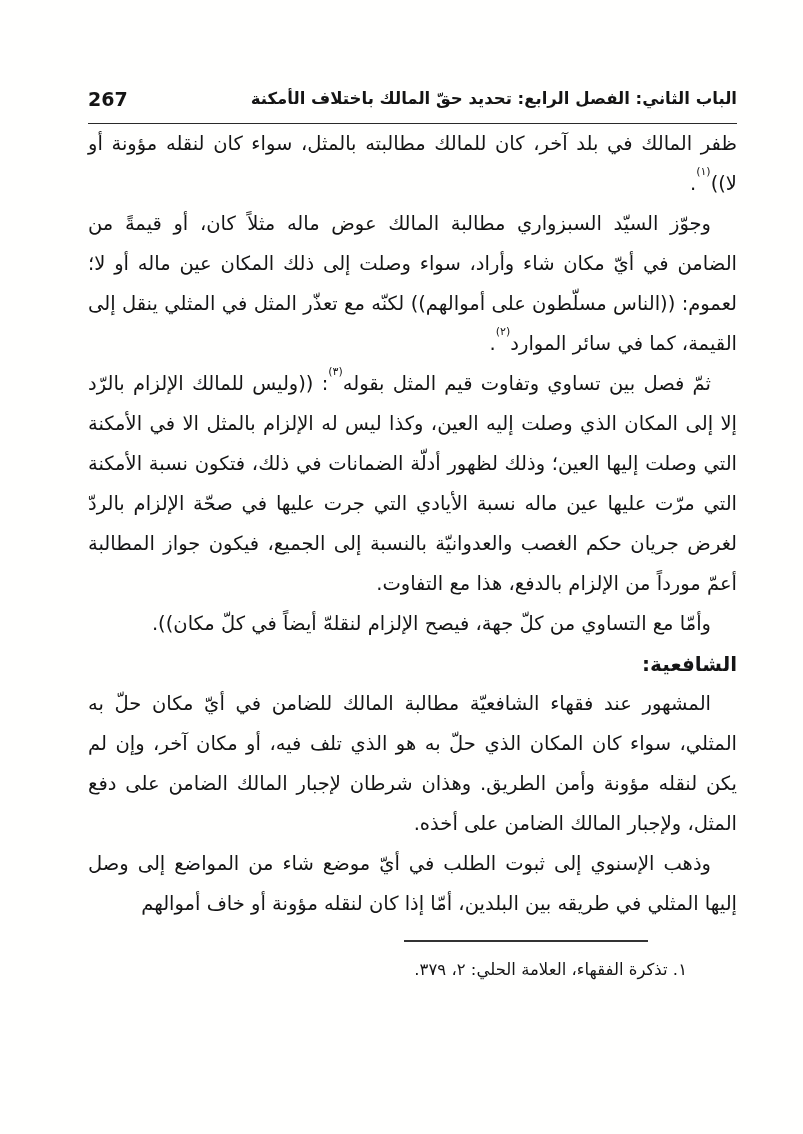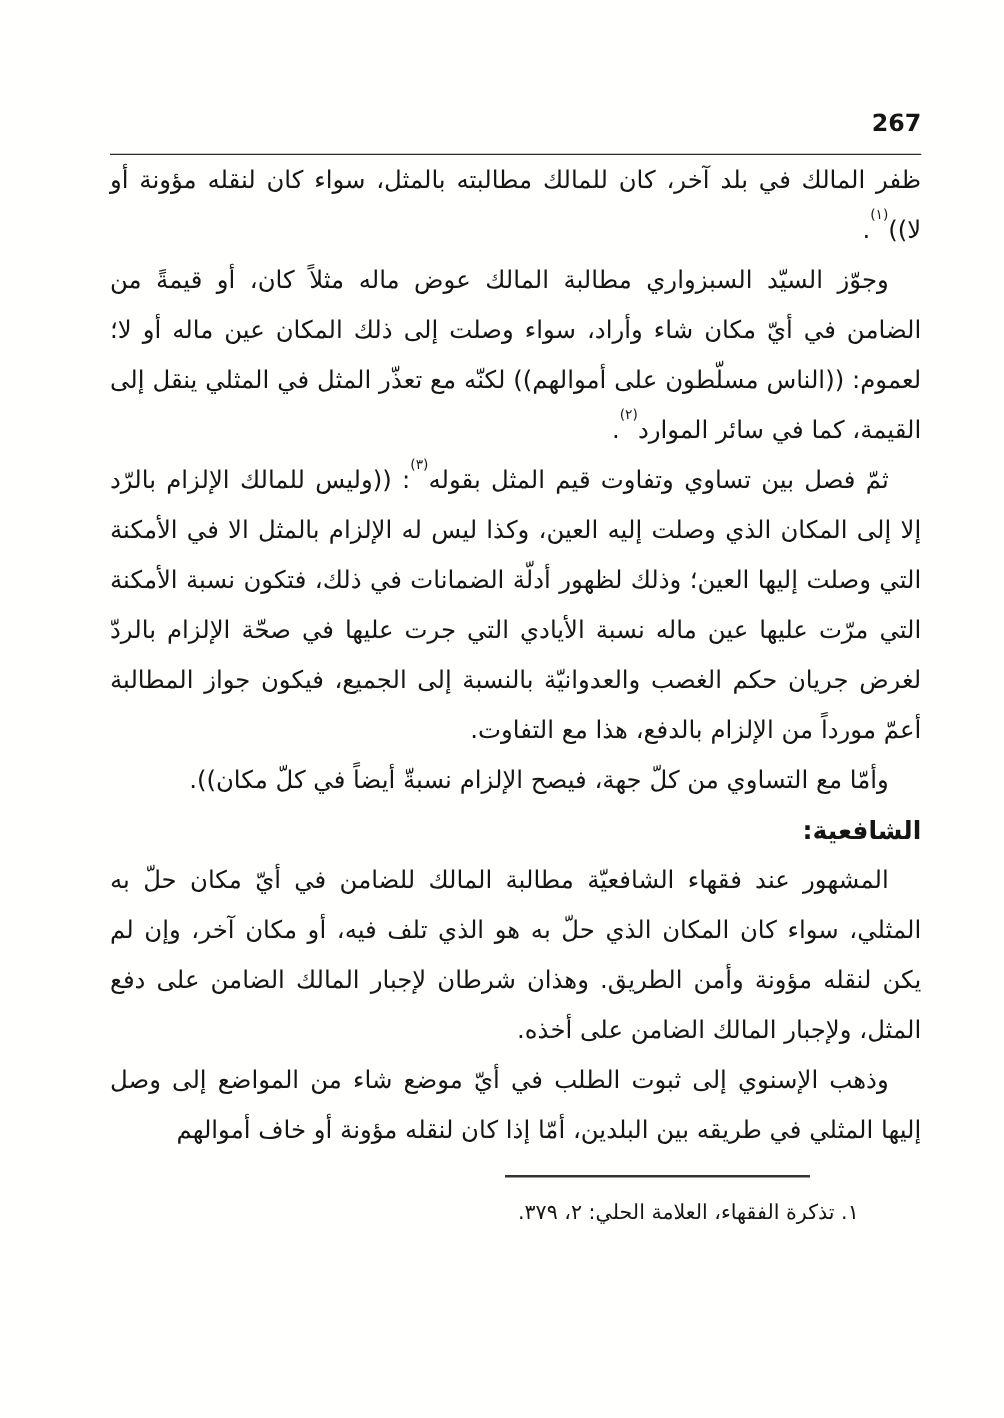--- a/index.html
+++ b/index.html
@@ -88,30 +88,31 @@
   .footnote {
     margin: 0;
   }
 </style>
 </head>
 <body>
 
 <div class="page">
 
   <header class="page-header">
+    <div class="running-head">الباب الثاني: الفصل الرابع: تحديد حقّ المالك باختلاف الأمكنة</div>
     <div class="page-number">267</div>
   </header>
 
   <hr class="header-rule">
 
   <main class="body-text">
       <p class=""><span>ظفر المالك في بلد آخر، كان للمالك مطالبته بالمثل، سواء كان لنقله مؤونة أو لا))</span><sup class="fn-marker">(١)</sup><span>.</span></p>
       <p class="indent"><span>وجوّز السيّد السبزواري مطالبة المالك عوض ماله مثلاً كان، أو قيمةً من الضامن في أيّ مكان شاء وأراد، سواء وصلت إلى ذلك المكان عين ماله أو لا؛ لعموم: ((الناس مسلّطون على أموالهم)) لكنّه مع تعذّر المثل في المثلي ينقل إلى القيمة، كما في سائر الموارد</span><sup class="fn-marker">(٢)</sup><span>.</span></p>
       <p class="indent"><span>ثمّ فصل بين تساوي وتفاوت قيم المثل بقوله</span><sup class="fn-marker">(٣)</sup><span>: ((وليس للمالك الإلزام بالرّد إلا إلى المكان الذي وصلت إليه العين، وكذا ليس له الإلزام بالمثل الا في الأمكنة التي وصلت إليها العين؛ وذلك لظهور أدلّة الضمانات في ذلك، فتكون نسبة الأمكنة التي مرّت عليها عين ماله نسبة الأيادي التي جرت عليها في صحّة الإلزام بالردّ لغرض جريان حكم الغصب والعدوانيّة بالنسبة إلى الجميع، فيكون جواز المطالبة أعمّ مورداً من الإلزام بالدفع، هذا مع التفاوت.</span></p>
-      <p class="indent"><span>وأمّا مع التساوي من كلّ جهة، فيصح الإلزام نسبةّ أيضاً في كلّ مكان)).</span></p>
+      <p class="indent"><span>وأمّا مع التساوي من كلّ جهة، فيصح الإلزام لنقلهّ أيضاً في كلّ مكان)).</span></p>
       <h2 class="heading"><span>الشافعية:</span></h2>
       <p class="indent"><span>المشهور عند فقهاء الشافعيّة مطالبة المالك للضامن في أيّ مكان حلّ به المثلي، سواء كان المكان الذي حلّ به هو الذي تلف فيه، أو مكان آخر، وإن لم يكن لنقله مؤونة وأمن الطريق. وهذان شرطان لإجبار المالك الضامن على دفع المثل، ولإجبار المالك الضامن على أخذه.</span></p>
       <p class="indent"><span>وذهب الإسنوي إلى ثبوت الطلب في أيّ موضع شاء من المواضع إلى وصل إليها المثلي في طريقه بين البلدين، أمّا إذا كان لنقله مؤونة أو خاف أموالهم</span></p>
     </main>
 
   <hr class="footnote-separator">
 
   <section class="footnote-list">
       <div class="footnote">١. تذكرة الفقهاء، العلامة الحلي: ٢، ٣٧٩.</div>
     </section>

